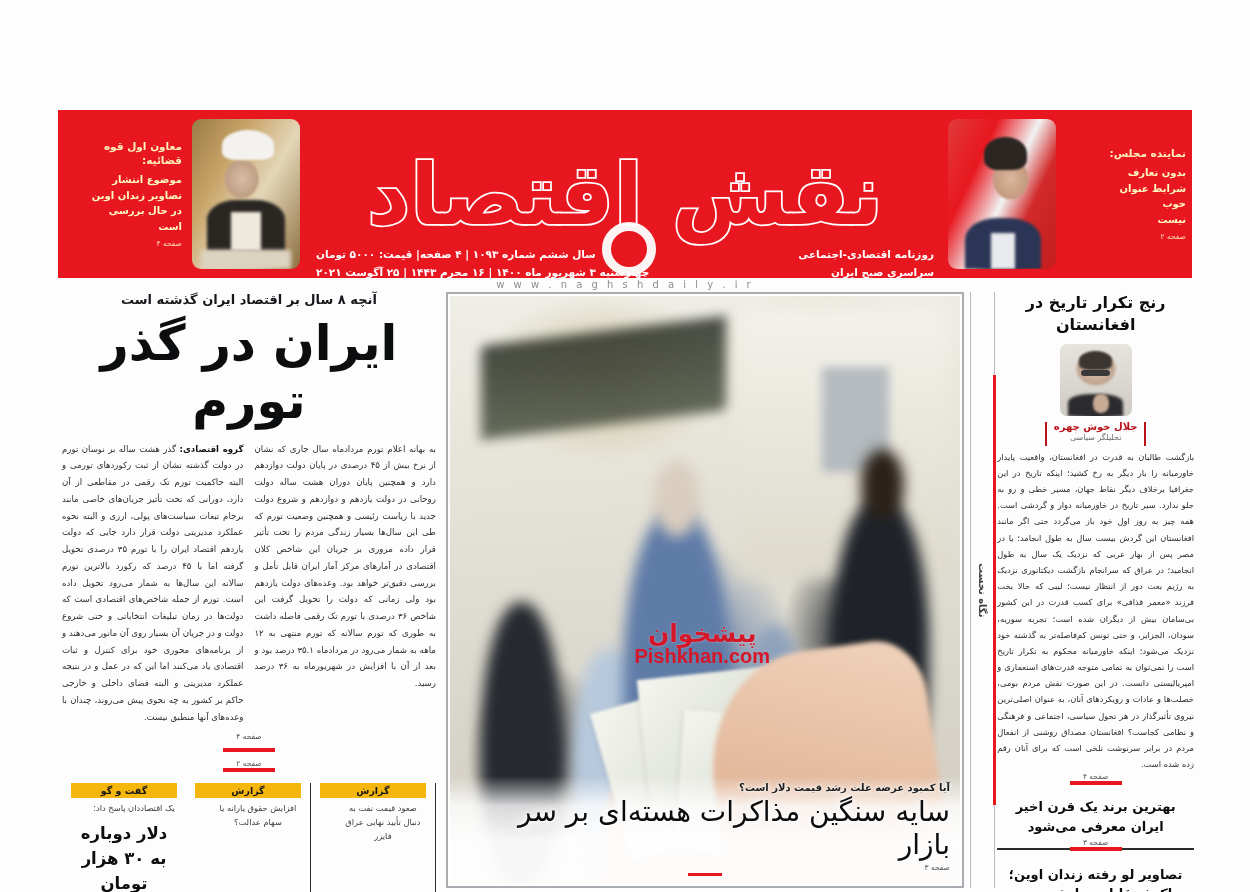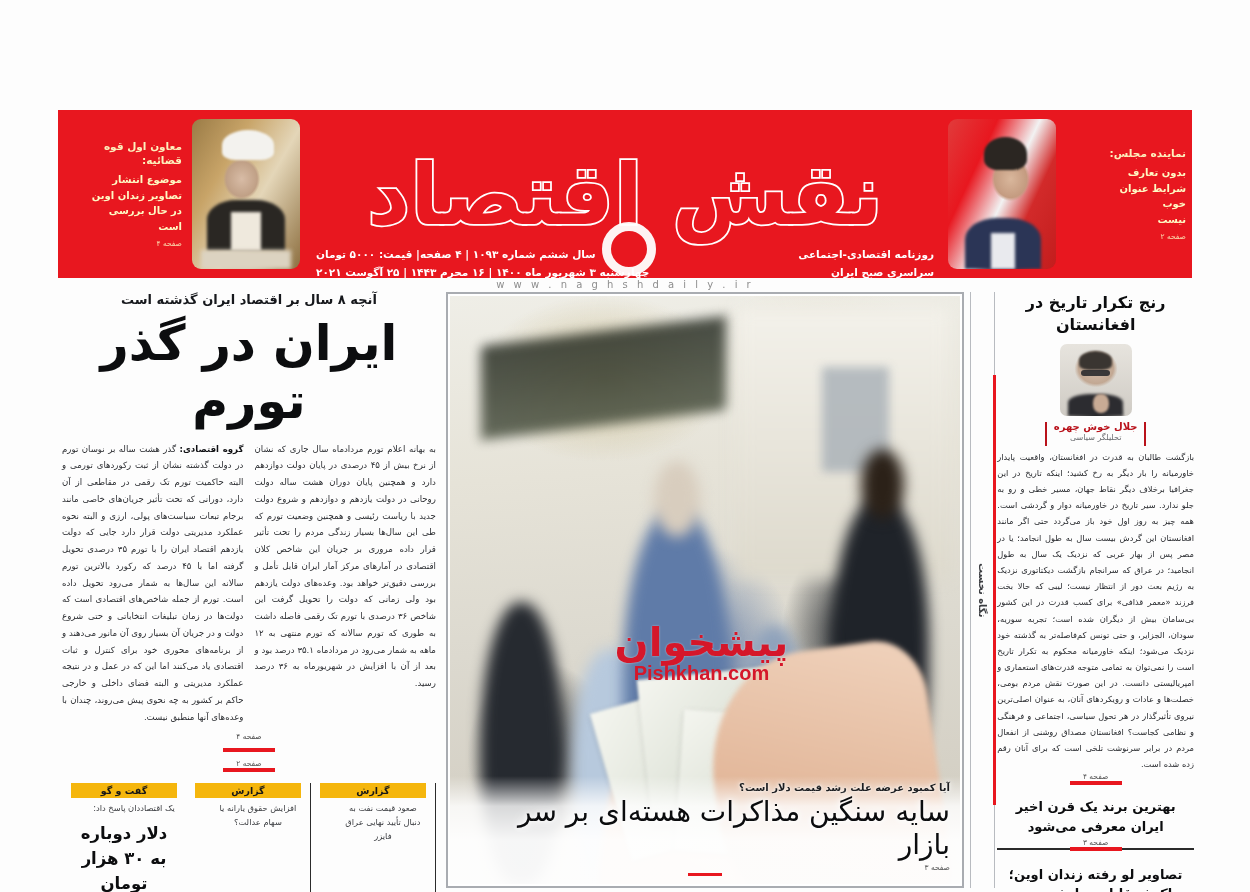--- a/index.html
+++ b/index.html
@@ -363,21 +363,21 @@
   .watermark {
     position: absolute;
     left: 50%;
     top: 55%;
     transform: translateX(-52%);
     text-align: center;
     color: #d5172a;
     pointer-events: none;
   }
   .wm-fa {
-    font-size: 40px;
+    font-size: 25px;
     font-weight: 800;
     letter-spacing: -1px;
     text-shadow: 0 0 2px rgba(255,255,255,.55);
     direction: rtl;
   }
   .wm-en {
     font-size: 20px;
     font-weight: 700;
     margin-top: -3px;
     font-family: Liberation Sans, sans-serif;

